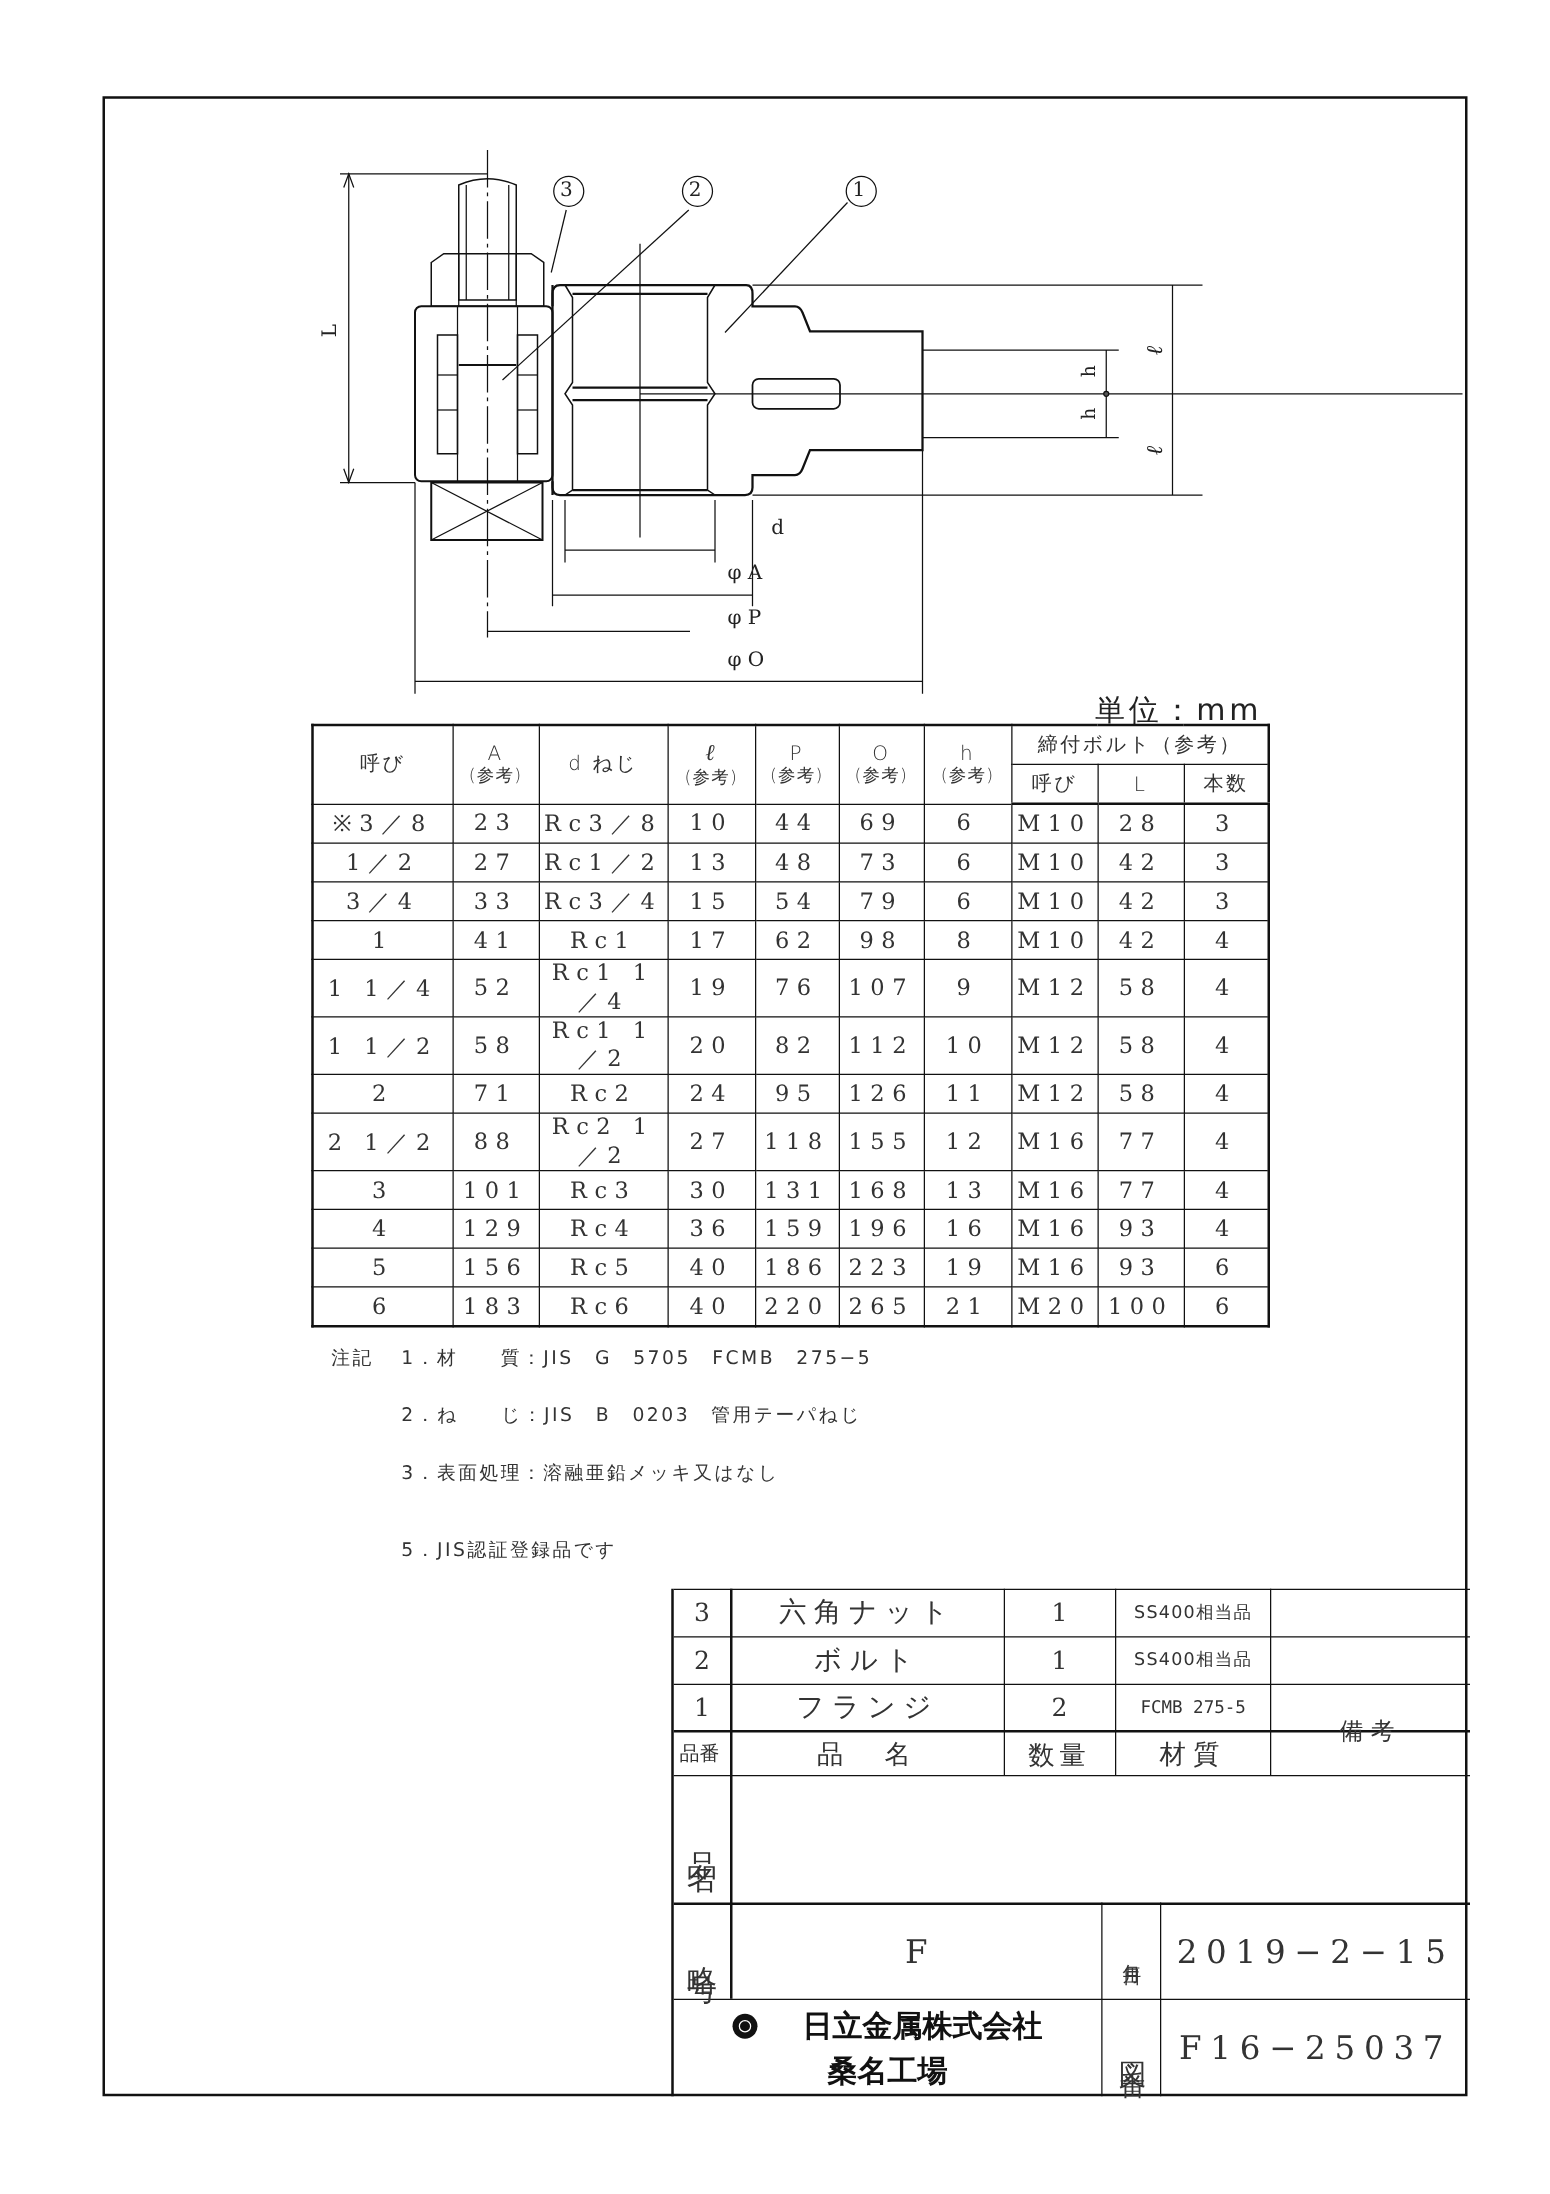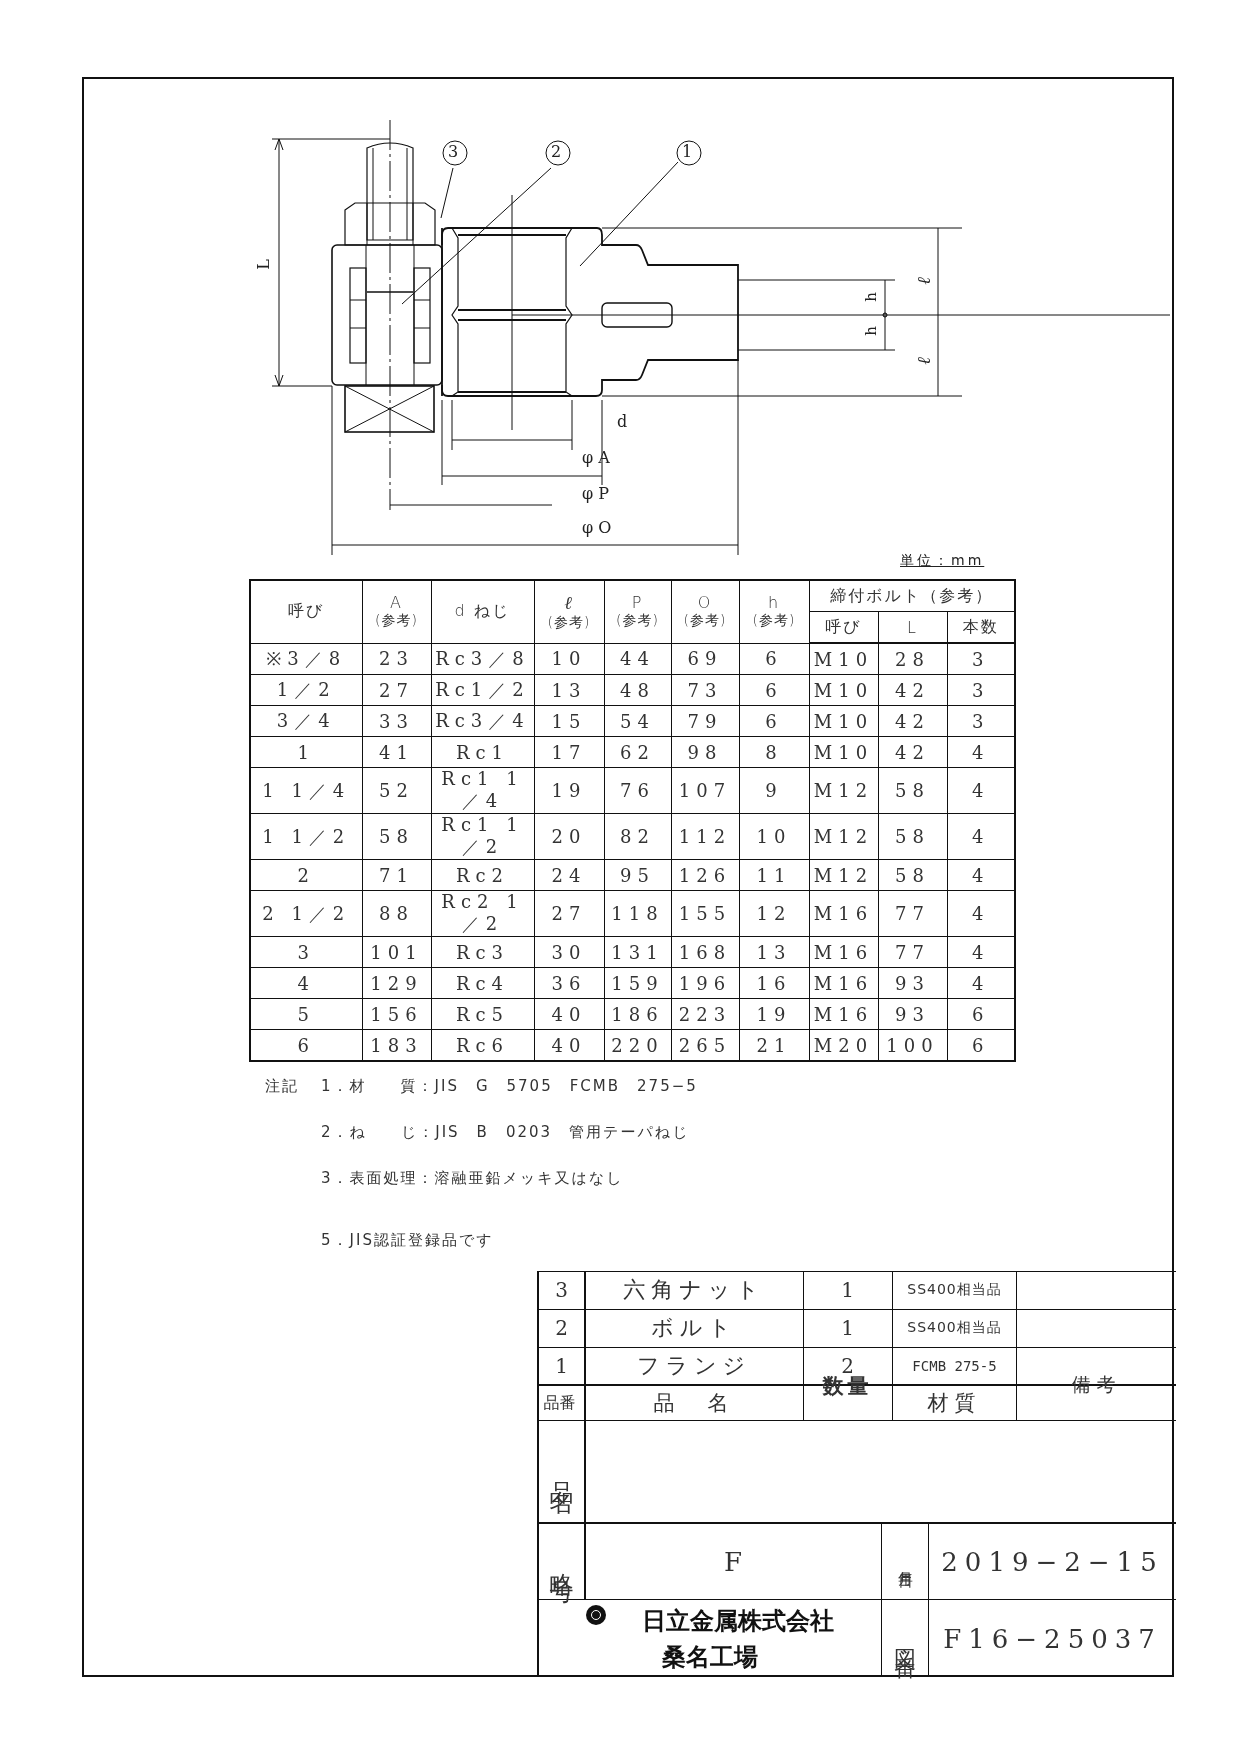--- a/index.html
+++ b/index.html
@@ -1,20 +1,20 @@
 <!DOCTYPE html>
 <html><head>
 <meta charset="utf-8">
 <style>
   html,body{margin:0;padding:0;background:#fff;}
   body{width:1240px;height:1755px;position:relative;overflow:hidden;font-family:"DejaVu Sans","Liberation Sans",sans-serif;color:#222;}
   .frame{position:absolute;left:82px;top:77px;width:1092px;height:1600px;border:2px solid #111;box-sizing:border-box;}
   .abs{position:absolute;}
   svg{position:absolute;left:0;top:0;}
-  .unit{position:absolute;left:900px;top:552px;font-size:14px;letter-spacing:3px;color:#222;text-decoration:underline;}
+  .unit{position:absolute;left:876px;top:552px;font-size:24px;letter-spacing:3px;color:#222;}
   table.dims{position:absolute;left:249px;top:579px;border-collapse:collapse;border:2px solid #111;}
   table.dims td{border:1px solid #111;text-align:center;font-size:18px;letter-spacing:6px;color:#333;padding:0;height:30px;font-family:"DejaVu Serif","Liberation Serif",serif;font-weight:300;}
   table.dims tr.hdr1 td, table.dims tr.hdr2 td{font-size:16px;letter-spacing:2px;font-family:"DejaVu Sans","Liberation Sans",sans-serif;}
   table.dims tr.hdr2 td{border-bottom:2px solid #111;}
   .sub{display:block;font-size:14px;letter-spacing:1px;}
   .notes{position:absolute;left:265px;top:1055px;font-size:15px;color:#333;line-height:30px;letter-spacing:2px;}
   .notes .row{display:flex;margin-top:16px;}
   .notes .lbl{width:56px;}
   .tb{position:absolute;left:537px;top:1271px;width:637px;height:406px;border-left:2px solid #111;box-sizing:border-box;}
   .cell{position:absolute;display:flex;align-items:center;justify-content:center;box-sizing:border-box;color:#333;}
@@ -348,33 +348,33 @@
   <div class="cell" style="left:478px;top:38px;width:159px;height:38px;"></div>
 
   <div class="cell serif" style="left:0;top:76px;width:45px;height:37px;font-size:20px;">1</div>
   <div class="cell" style="left:46px;top:76px;width:218px;height:37px;font-size:22px;letter-spacing:6px;">フランジ</div>
   <div class="cell serif" style="left:264px;top:76px;width:89px;height:37px;font-size:20px;">2</div>
   <div class="cell mono" style="left:354px;top:76px;width:123px;height:37px;font-size:14px;">FCMB 275-5</div>
   <div class="cell" style="left:478px;top:76px;width:159px;height:37px;"></div>
 
   <div class="cell" style="left:0;top:115px;width:41px;height:34px;font-size:16px;">品番</div>
   <div class="cell" style="left:46px;top:115px;width:218px;height:34px;font-size:21px;letter-spacing:6px;">品　名</div>
-  <div class="cell" style="left:264px;top:98px;width:89px;height:34px;font-size:21px;letter-spacing:4px;font-weight:bold;">数量</div>
+  <div class="cell" style="left:264px;top:116px;width:89px;height:34px;font-size:21px;letter-spacing:4px;">数量</div>
   <div class="cell" style="left:354px;top:115px;width:123px;height:34px;font-size:21px;letter-spacing:6px;">材質</div>
   <div class="cell" style="left:478px;top:97px;width:159px;height:34px;font-size:19px;letter-spacing:6px;">備考</div>
 
   <div class="cell" style="left:0;top:150px;width:45px;height:101px;font-size:24px;writing-mode:vertical-rl;letter-spacing:10px;">品名</div>
 
   <div class="cell" style="left:0;top:253px;width:45px;height:75px;font-size:24px;writing-mode:vertical-rl;letter-spacing:8px;">略号</div>
   <div class="cell serif" style="left:46px;top:253px;width:296px;height:75px;font-size:26px;">F</div>
   <div class="cell" style="left:343px;top:253px;width:46px;height:75px;font-size:15px;writing-mode:vertical-rl;letter-spacing:2px;">年月日</div>
   <div class="cell serif" style="left:390px;top:253px;width:247px;height:75px;font-size:26px;letter-spacing:7px;">2019−2−15</div>
 
   <div class="cell" style="left:0;top:329px;width:342px;height:77px;flex-direction:column;font-weight:bold;font-size:24px;color:#111;">
-    <div style="display:flex;gap:32px;">
+    <div style="display:flex;align-items:center;gap:32px;">
       <span style="display:inline-block;width:20px;height:20px;border-radius:50%;background:#111;margin-right:4px;position:relative;">
         <span style="position:absolute;left:5px;top:5px;width:8px;height:8px;border:1.5px solid #fff;border-radius:50%;"></span>
       </span>
       <span>日立金属株式会社</span>
     </div>
     <span style="margin-top:4px;">桑名工場</span>
   </div>
   <div class="cell" style="left:343px;top:329px;width:46px;height:77px;font-size:22px;writing-mode:vertical-rl;letter-spacing:8px;">図番</div>
   <div class="cell serif" style="left:390px;top:329px;width:247px;height:77px;font-size:26px;letter-spacing:7px;">F16−25037</div>
 </div>

